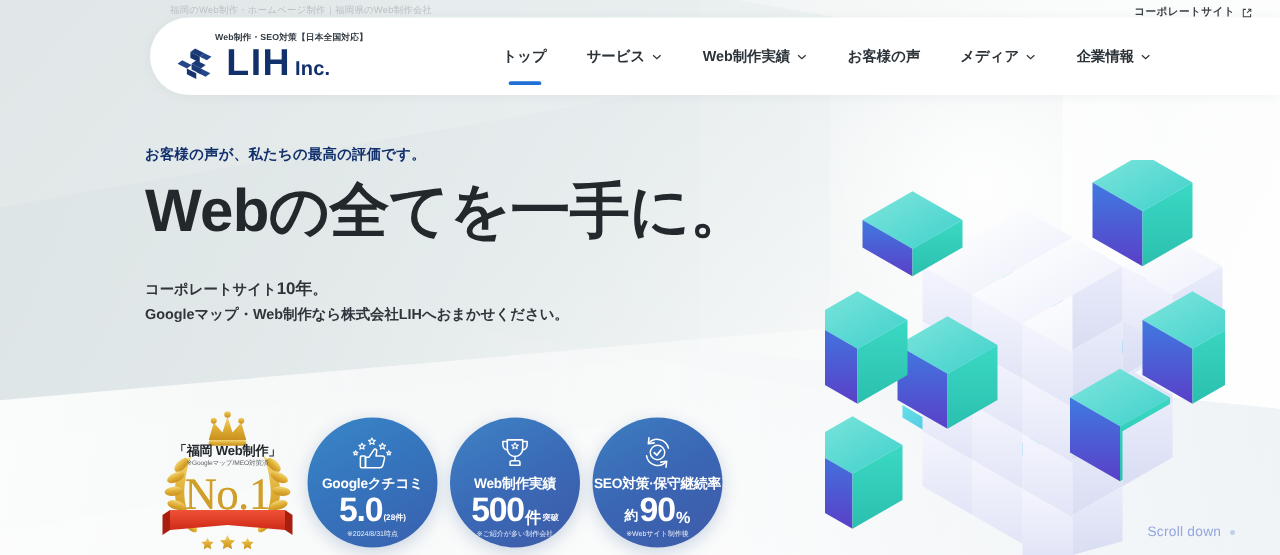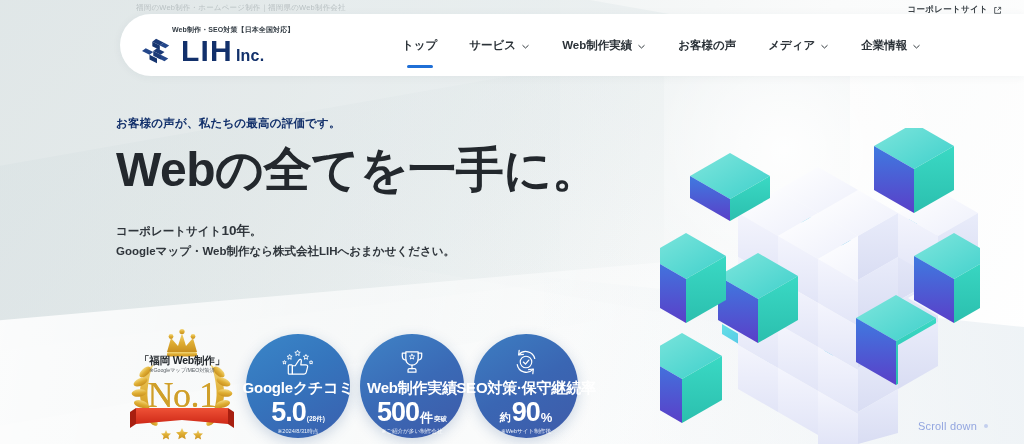--- a/index.html
+++ b/index.html
@@ -84,21 +84,21 @@
   
   .stats{position:absolute;left:246px;top:334px;display:flex;gap:10px;z-index:4;}
   .stat{width:104px;height:104px;border-radius:50%;
       background:linear-gradient(150deg,#3a86c8 0%,#3575bd 45%,#3a5fae 100%);
       color:#fff;display:flex;flex-direction:column;align-items:center;
       padding-top:13px;box-shadow:0 4px 14px rgba(40,80,140,.22);cursor:pointer;}
   .stat.s2{background:linear-gradient(150deg,#3f83c6 0%,#3a6ab6 50%,#3e5aa8 100%);}
   .stat.s3{background:linear-gradient(150deg,#3d7ec2 0%,#3a66b3 50%,#3f5ba9 100%);}
   .stat-ico{height:30px;display:flex;align-items:center;justify-content:center;}
   .stat-ico svg{display:block;}
-  .stat-label{font-size:15px;font-weight:700;margin-top:2px;letter-spacing:-.2px;
+  .stat-label{font-size:11px;font-weight:700;margin-top:2px;letter-spacing:-.2px;
       white-space:nowrap;}
   .stat-val{display:flex;align-items:flex-end;gap:1px;line-height:1;margin-top:1px;}
   .stat-num{font-size:27px;font-weight:700;letter-spacing:-1px;}
   .stat-unit{font-size:13px;font-weight:700;padding-bottom:2px;}
   .stat-sup{font-size:6.5px;font-weight:700;padding-bottom:3px;line-height:1.05;
       text-align:left;}
   .stat-pre{font-size:11px;font-weight:700;padding-bottom:3px;}
   .stat-note{font-size:5.6px;margin-top:2px;opacity:.9;white-space:nowrap;}
 
   

